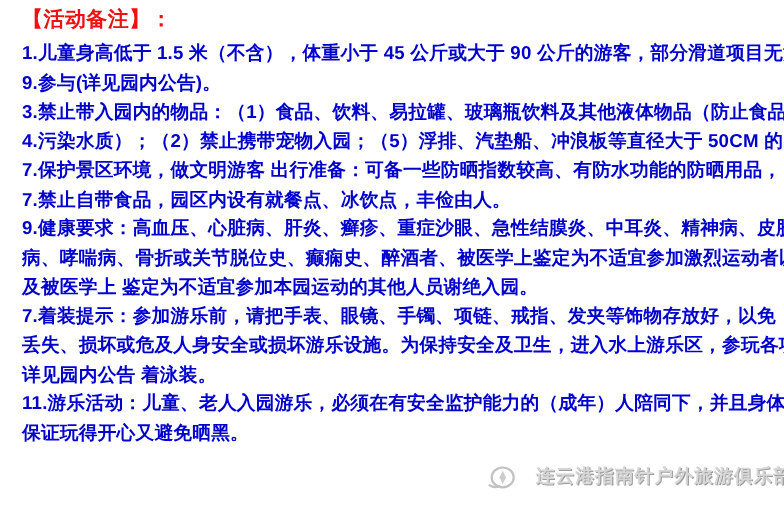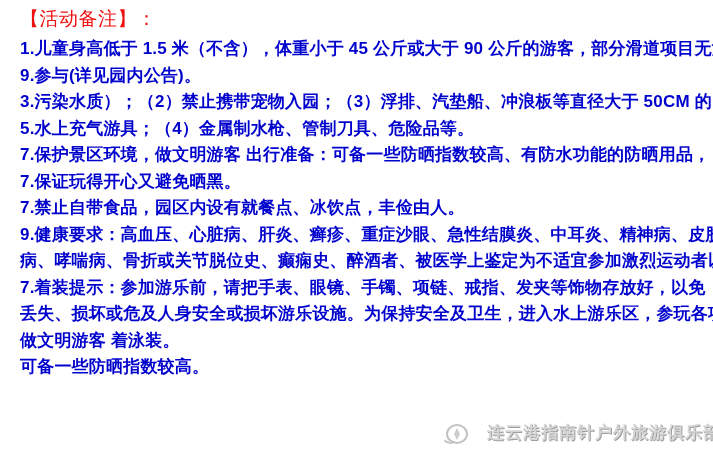--- a/index.html
+++ b/index.html
@@ -17,21 +17,21 @@
   .doc {
     position: absolute;
     left: 20px;
     top: 6px;
     right: 14px;
     z-index: 2;
   }
   .doc-header {
     margin: 0 0 4px 0;
     font-size: 19px;
-    font-weight: normal;
+    font-weight: bold;
     color: #ee1111;
     line-height: 26px;
     letter-spacing: 0.5px;
   }
   .note-line {
     font-size: 17px;
     font-weight: bold;
     color: #0101cd;
     line-height: 26.5px;
     white-space: nowrap;
@@ -60,31 +60,32 @@
   }
 </style>
 </head>
 <body>
 
 <div class="doc">
   <h1 class="doc-header">【活动备注】：</h1>
   <div>
     <div class="note-line">1.儿童身高低于 1.5 米（不含），体重小于 45 公斤或大于 90 公斤的游客，部分滑道项目无法</div>
     <div class="note-line">9.参与(详见园内公告)。</div>
-    <div class="note-line">3.污染水质）；（2）禁止携带宠物入园；（3）浮排、汽垫船、冲浪板等直径大于 50CM 的</div>
-    <div class="note-line">5.水上充气游具；（4）金属制水枪、管制刀具、危险品等。</div>
+    <div class="note-line">3.禁止带入园内的物品：（1）食品、饮料、易拉罐、玻璃瓶饮料及其他液体物品（防止食品</div>
+    <div class="note-line">4.污染水质）；（2）禁止携带宠物入园；（5）浮排、汽垫船、冲浪板等直径大于 50CM 的</div>
     <div class="note-line">7.保护景区环境，做文明游客 出行准备：可备一些防晒指数较高、有防水功能的防晒用品，</div>
-    <div class="note-line">7.保证玩得开心又避免晒黑。</div>
     <div class="note-line">7.禁止自带食品，园区内设有就餐点、冰饮点，丰俭由人。</div>
     <div class="note-line">9.健康要求：高血压、心脏病、肝炎、癣疹、重症沙眼、急性结膜炎、中耳炎、精神病、皮肤</div>
     <div class="note-line">病、哮喘病、骨折或关节脱位史、癫痫史、醉酒者、被医学上鉴定为不适宜参加激烈运动者以</div>
+    <div class="note-line">及被医学上 鉴定为不适宜参加本园运动的其他人员谢绝入园。</div>
     <div class="note-line">7.着装提示：参加游乐前，请把手表、眼镜、手镯、项链、戒指、发夹等饰物存放好，以免</div>
     <div class="note-line">丢失、损坏或危及人身安全或损坏游乐设施。为保持安全及卫生，进入水上游乐区，参玩各项</div>
-    <div class="note-line">做文明游客 着泳装。</div>
-    <div class="note-line">可备一些防晒指数较高。</div>
+    <div class="note-line">详见园内公告 着泳装。</div>
+    <div class="note-line">11.游乐活动：儿童、老人入园游乐，必须在有安全监护能力的（成年）人陪同下，并且身体</div>
+    <div class="note-line">保证玩得开心又避免晒黑。</div>
   </div>
 </div>
 
 <div class="watermark">
   <svg class="watermark-logo" viewBox="0 0 30 26" xmlns="http://www.w3.org/2000/svg">
     <ellipse cx="16" cy="13" rx="10" ry="9" fill="none" stroke="#c2c2c2" stroke-width="2"></ellipse>
     <path d="M4 20 Q 8 23 13 21" fill="none" stroke="#c2c2c2" stroke-width="2" stroke-linecap="round"></path>
     <path d="M16 7 L19 13 L16 19 L13 13 Z" fill="#cccccc" stroke="none"></path>
   </svg>
   <span class="watermark-text">连云港指南针户外旅游俱乐部</span>

